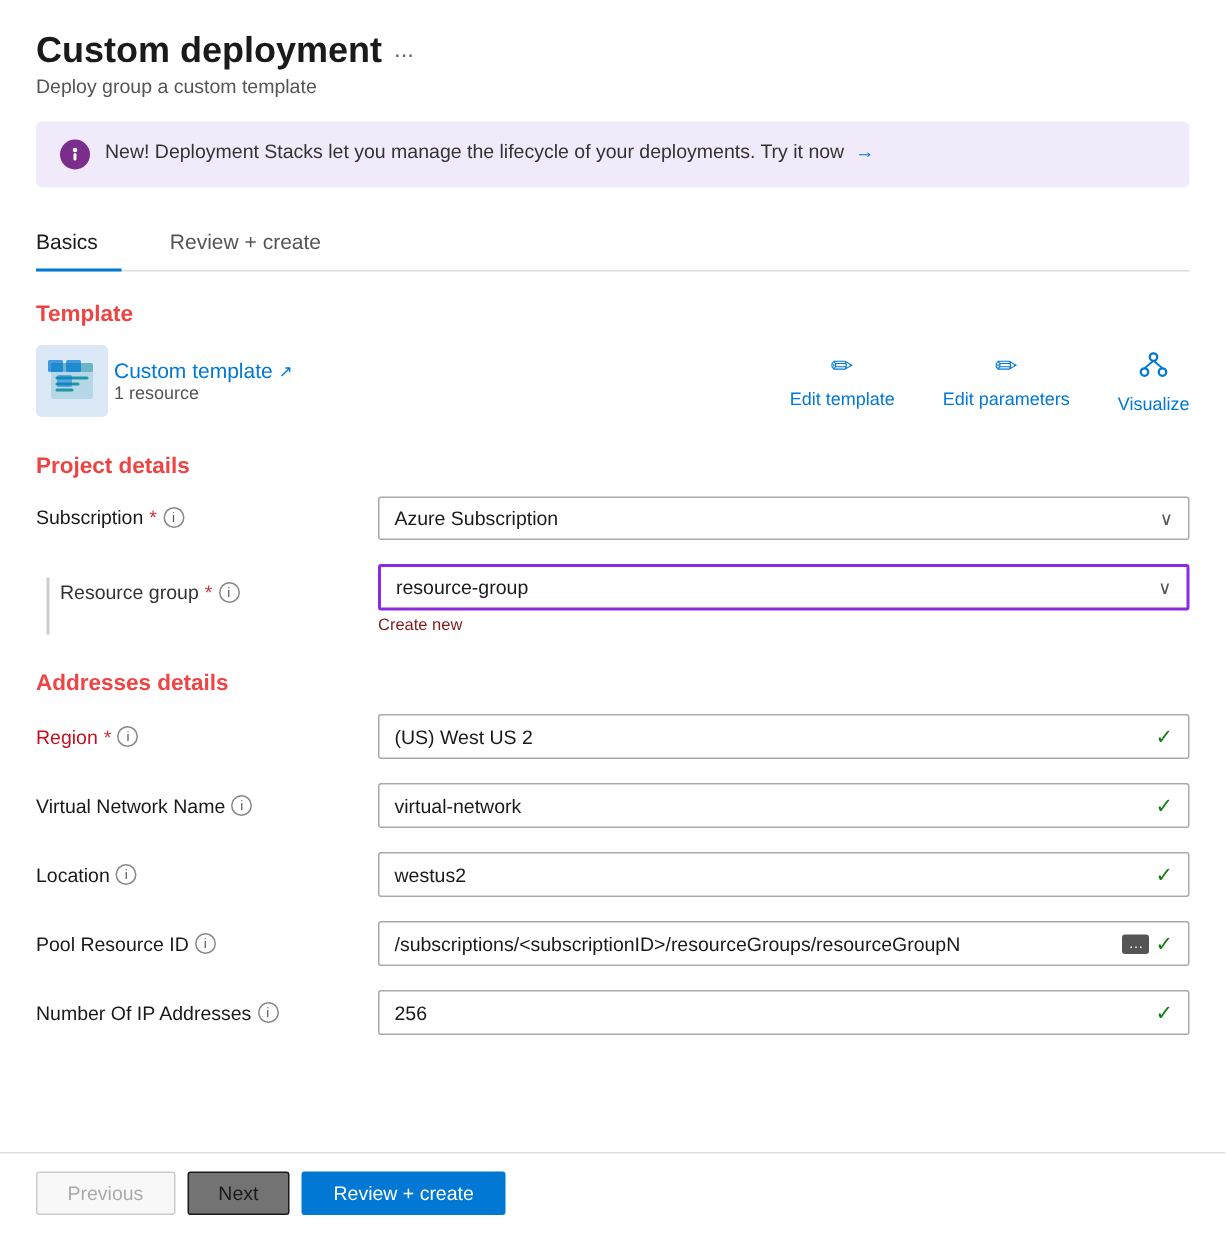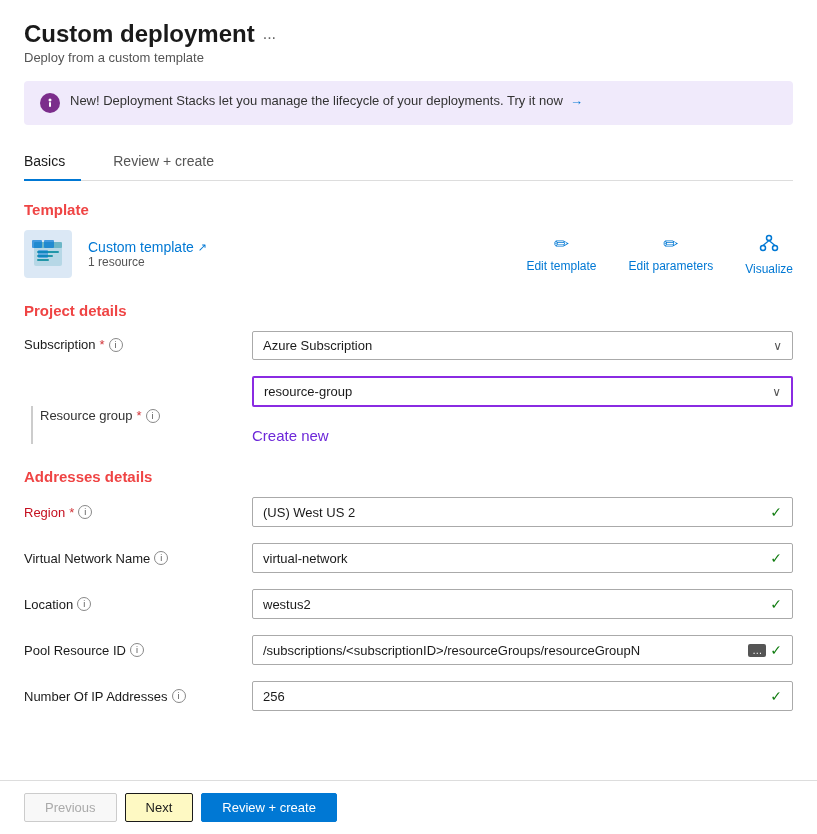--- a/index.html
+++ b/index.html
@@ -91,21 +91,21 @@
       font-weight: 600;
       color: #ef4444;
       margin-bottom: 12px;
     }
     .template-section {
       margin-bottom: 24px;
     }
     .template-card {
       display: flex;
       align-items: center;
-      gap: 16px;
+      gap: 4px;
     }
     .template-icon {
       width: 48px;
       height: 48px;
       background: #dbe8f5;
       border-radius: 4px;
       display: flex;
       align-items: center;
       justify-content: center;
     }
@@ -198,25 +198,25 @@
     }
     .select-dropdown.highlighted {
       border-color: #8a2be2;
       border-width: 2px;
     }
     .select-dropdown .chevron {
       color: #555;
       font-size: 12px;
     }
     .create-new-link {
-      color: #6d28d9;
-      font-size: 15px;
+      color: #7f1d1d;
+      font-size: 11px;
       text-decoration: none;
       display: block;
-      margin-top: 20px;
+      margin-top: 4px;
       cursor: pointer;
     }
     .instance-details {
       margin-bottom: 24px;
     }
     .instance-row {
       display: flex;
       align-items: center;
       margin-bottom: 16px;
       gap: 8px;
@@ -258,21 +258,21 @@
       background: #555;
       color: #fff;
       font-size: 10px;
       padding: 1px 4px;
       border-radius: 2px;
       margin: 0 4px;
       flex-shrink: 0;
     }
     .footer-bar {
       position: fixed;
-      bottom: 0;
+      bottom: 12px;
       left: 0;
       width: 817px;
       background: #fff;
       border-top: 1px solid #ddd;
       padding: 12px 24px;
       display: flex;
       align-items: center;
       gap: 8px;
     }
     .btn {
@@ -287,41 +287,41 @@
       border: 1px solid #aaa;
       color: #1a1a1a;
     }
     .btn-default:disabled {
       color: #aaa;
       border-color: #ccc;
       background: #f8f8f8;
       cursor: not-allowed;
     }
     .btn-outline {
-      background: #fef9c3;
+      background: #737373;
       border: 1px solid #1a1a1a;
       color: #1a1a1a;
     }
     .btn-primary {
       background: #0078d4;
       border: 1px solid #0078d4;
       color: #fff;
     }
   </style>
 </head>
 <body>
 
 <div class="page-container">
 
   <div class="page-header">
     <div class="page-title">
       <span>Custom deployment</span>
       <span class="ellipsis">...</span>
     </div>
-    <div class="page-subtitle">Deploy from a custom template</div>
+    <div class="page-subtitle">Deploy group a custom template</div>
   </div>
 
   <div class="banner">
     <div class="banner-icon">
       <svg width="12" height="12" viewBox="0 0 12 12" fill="white">
         <circle cx="6" cy="3" r="1.5" fill="white"></circle>
         <rect x="5" y="5" width="2" height="5" fill="white" rx="1"></rect>
       </svg>
     </div>
     <div class="banner-text">

